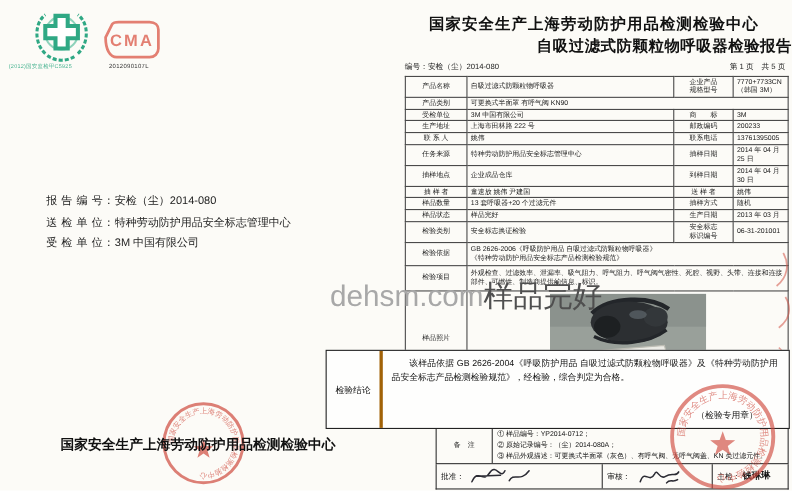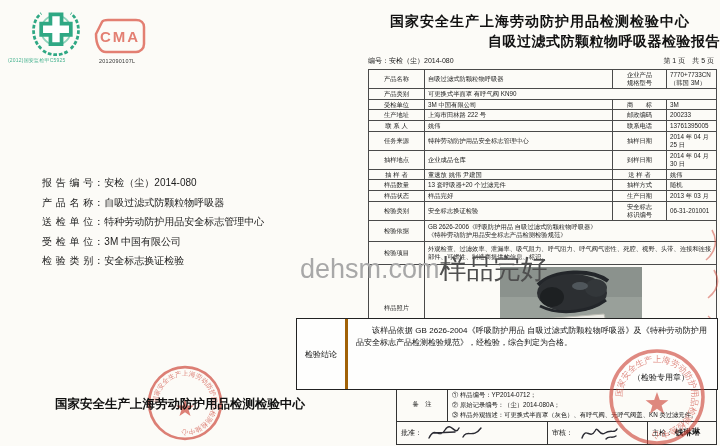--- a/index.html
+++ b/index.html
@@ -77,24 +77,22 @@
 
     <svg class="cma-stamp" viewBox="0 0 60 40">
       <path d="M6,18 L12,6 C13,4 15,4 18,4 H46 C51,4 54,7 54,11 V28 C54,32.5 50.5,36 46,36 H16 C10,36 6,29 6,18 Z" fill="none" stroke="#dd6152" stroke-width="2.5"></path>
       <text x="30" y="26" text-anchor="middle" font-size="15" font-weight="bold" letter-spacing="2" fill="#dd6152">CMA</text>
     </svg>
     <div class="cma-number">2012090107L</div>
 
 
     <div class="cover-info">
       <div><span class="lab">报 告 编 号：</span><span>安检（尘）2014-080</span></div>
-      <div><span class="lab">产 品 名 称：</span><span>自吸过滤式防颗粒物呼吸器</span></div>
       <div><span class="lab">送 检 单 位：</span><span>特种劳动防护用品安全标志管理中心</span></div>
       <div><span class="lab">受 检 单 位：</span><span>3M 中国有限公司</span></div>
-      <div><span class="lab">检 验 类 别：</span><span>安全标志换证检验</span></div>
     </div>
 
     <svg class="cover-stamp" viewBox="0 0 100 100">
       <circle cx="50" cy="50" r="46" fill="none" stroke="#cf4b3f" stroke-width="3.5"></circle>
       <path id="arcCover" d="M50,50 m-35,0 a35,35 0 1,1 70,0 a35,35 0 1,1 -70,0" fill="none"></path>
       <text font-size="8.5" fill="#cf4b3f"><textPath href="#arcCover">国家安全生产上海劳动防护用品检测检验中心</textPath></text>
       <polygon fill="#cf4b3f" points="50,45 52.8,53.1 61.4,53.3 54.6,58.5 57.1,66.7 50,61.8 42.9,66.7 45.4,58.5 38.6,53.3 47.2,53.1"></polygon>
     </svg>
     <div class="cover-footer">国家安全生产上海劳动防护用品检测检验中心</div>
   </section>

